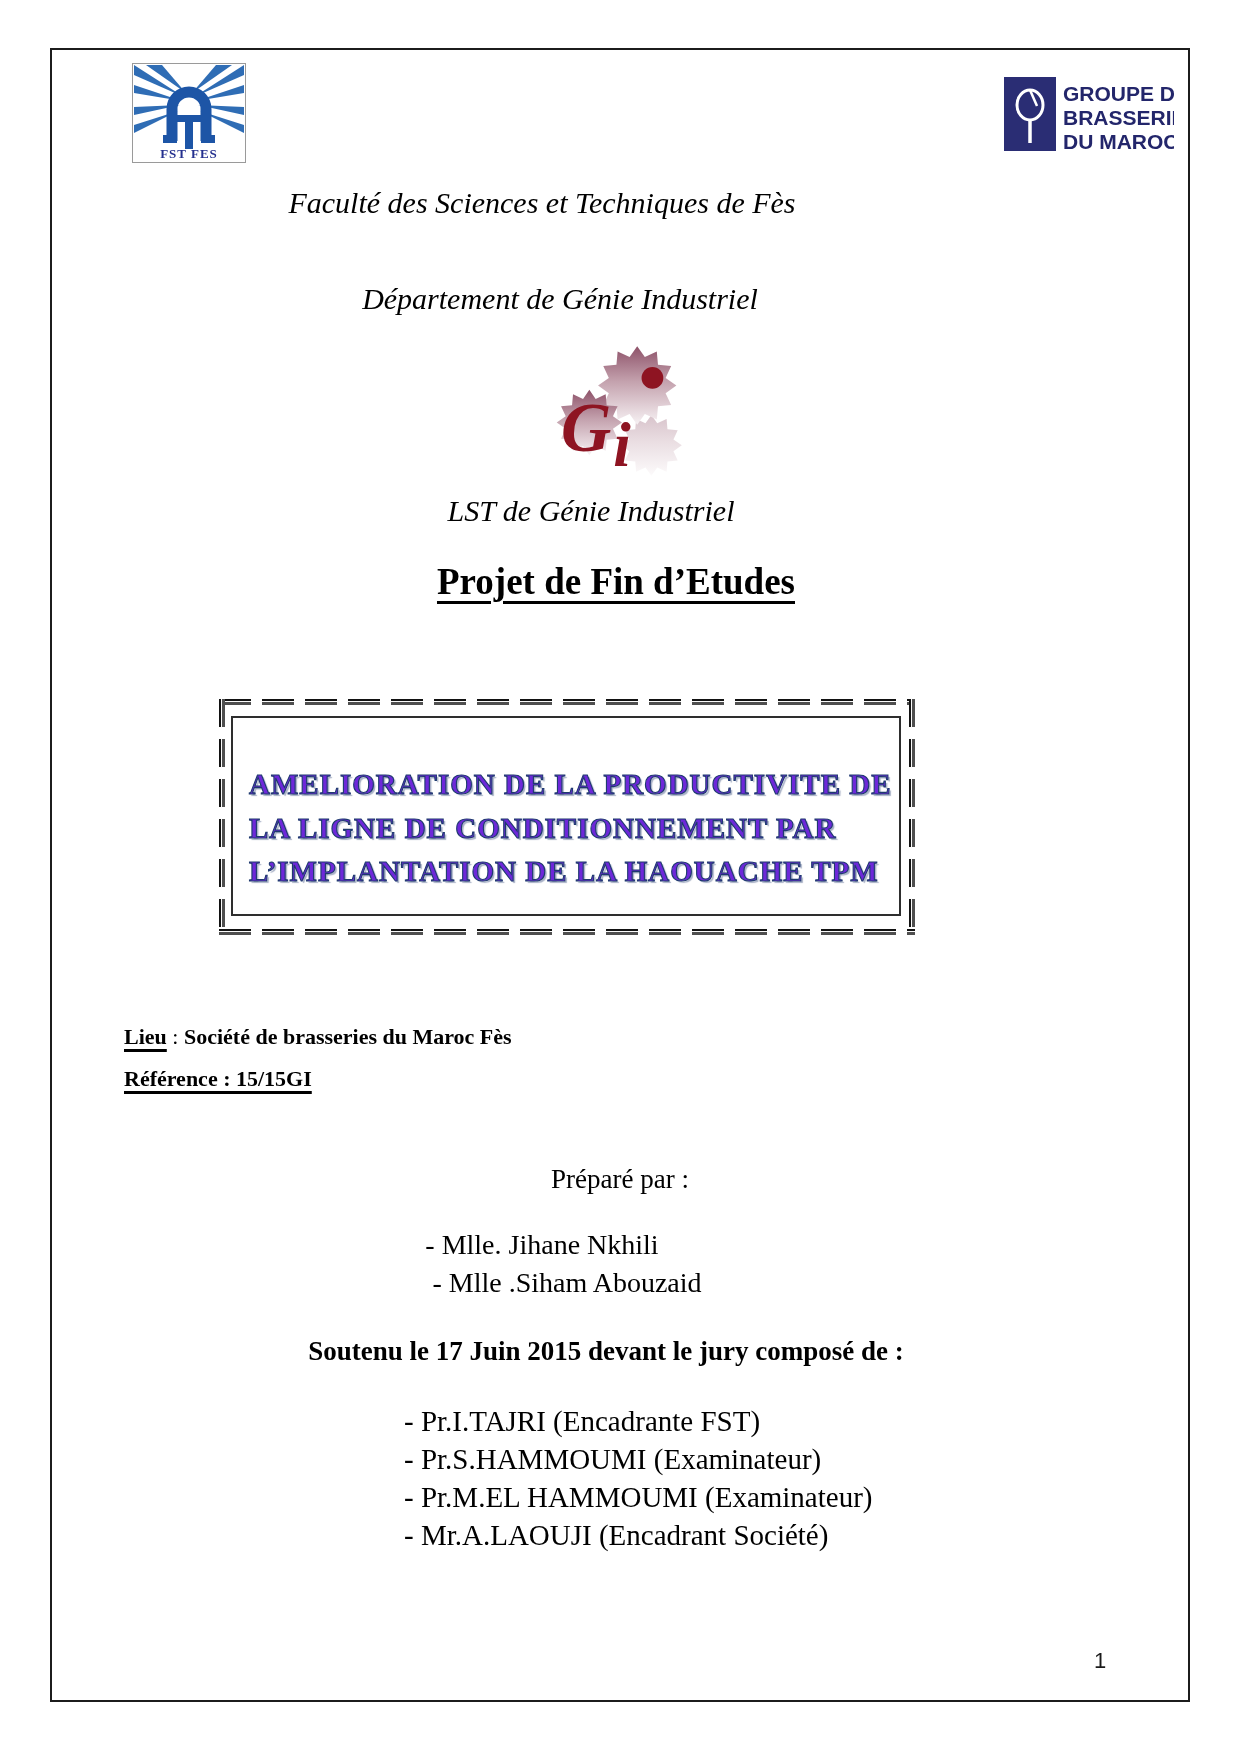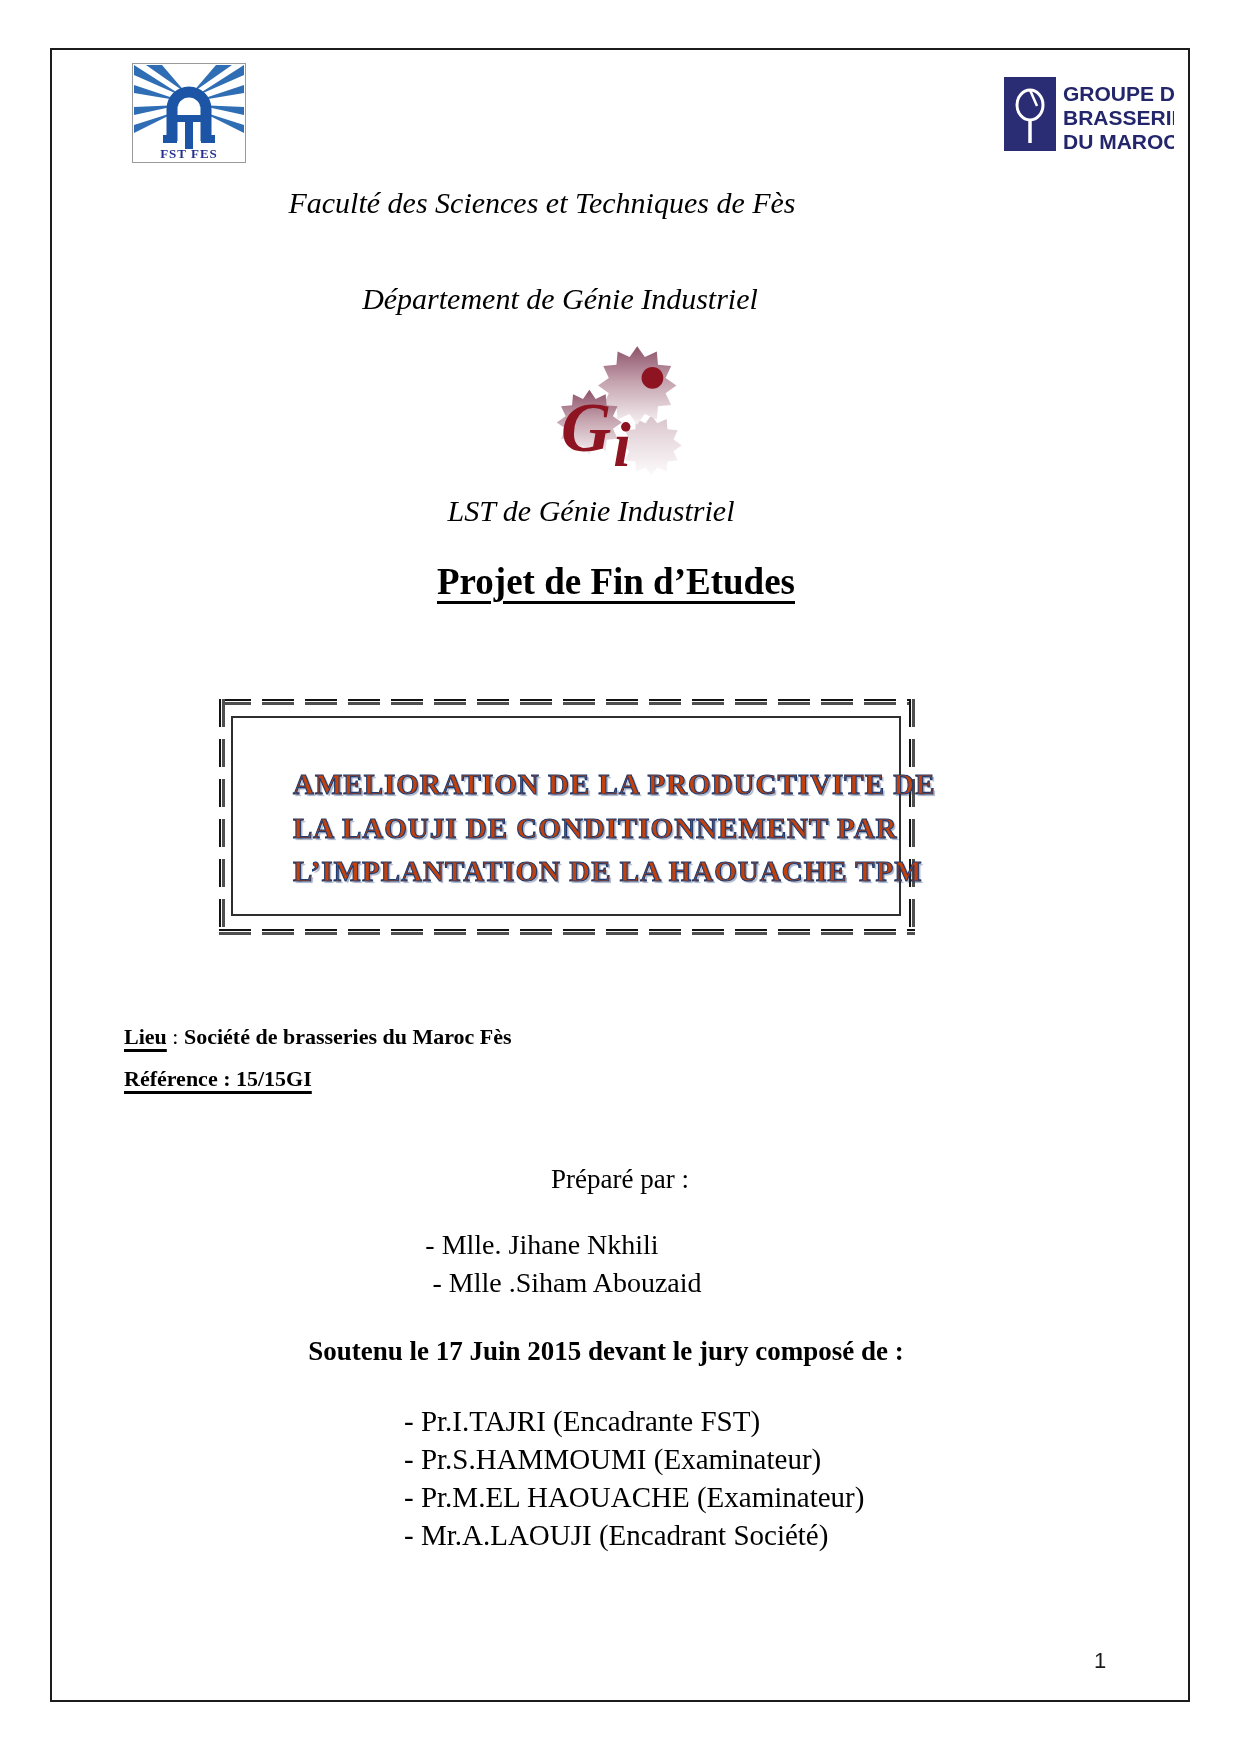--- a/index.html
+++ b/index.html
@@ -38,23 +38,22 @@
   }
   .dash-top    { left:219px; top:699px; width:696px; }
   .dash-bottom { left:219px; top:929px; width:696px; }
   .dash-left   { left:219px; top:699px; height:236px; }
   .dash-right  { left:909px; top:699px; height:236px; }
   .inner-box { position:absolute; left:231px; top:716px; width:666px; height:196px; border:2px solid #2e2e2e; }
 
   .blue-line {
     position:absolute; left:249px; white-space:nowrap;
     font-weight:bold; font-size:29px; letter-spacing:1px;
-    color:#c2410c; -webkit-text-stroke:1.1px #1e3a6e;
+    color:#6d28d9; -webkit-text-stroke:1.1px #1e3a6e;
     text-shadow:2px 2px 1px rgba(35,58,110,0.40);
-    margin-left:44px;
   }
   .bl1 { top:768px; } .bl2 { top:812px; } .bl3 { top:855px; }
 
   .detail-line { position:absolute; left:124px; font-weight:bold; font-size:22px; white-space:nowrap; }
   .lieu { top:1024px; }
   .reference { top:1066px; }
   .u-med { text-decoration:underline; text-decoration-thickness:2.5px; text-underline-offset:5px; }
   .sep { font-weight:normal; }
 
   .prepared-heading { top:1164px; font-weight:normal; font-size:27px; }
@@ -133,34 +132,34 @@
     <span class="u-thick">Projet de Fin d’Etudes</span>
   </div>
 
   <div class="dash-h dash-top"></div>
   <div class="dash-h dash-bottom"></div>
   <div class="dash-v dash-left"></div>
   <div class="dash-v dash-right"></div>
   <div class="inner-box"></div>
 
   <div class="blue-line bl1">AMELIORATION DE LA PRODUCTIVITE DE</div>
-  <div class="blue-line bl2">LA LAOUJI DE CONDITIONNEMENT PAR</div>
+  <div class="blue-line bl2">LA LIGNE DE CONDITIONNEMENT PAR</div>
   <div class="blue-line bl3">L’IMPLANTATION DE LA HAOUACHE TPM</div>
 
   <div class="detail-line lieu"><span class="u-med">Lieu</span><span class="sep"> : </span><span>Société de brasseries du Maroc Fès</span></div>
   <div class="detail-line reference">
     <span class="u-med">Référence : 15/15GI</span>
   </div>
 
   <div class="cline prepared-heading">Préparé par :</div>
   <div class="cline author1">- Mlle. Jihane Nkhili</div>
   <div class="cline author2">- Mlle .Siham Abouzaid</div>
 
   <div class="cline jury-heading">Soutenu le 17 Juin 2015 devant le jury composé de :</div>
   <div class="jury-list">
     <div>- Pr.I.TAJRI (Encadrante FST)</div>
     <div>- Pr.S.HAMMOUMI (Examinateur)</div>
-    <div>- Pr.M.EL HAOUACHE (Examinateur)</div>
+    <div>- Pr.M.EL HAMMOUMI (Examinateur)</div>
     <div>- Mr.A.LAOUJI (Encadrant Société)</div>
   </div>
 
   <div class="page-number">1</div>
 </div>
 
 </body></html>

